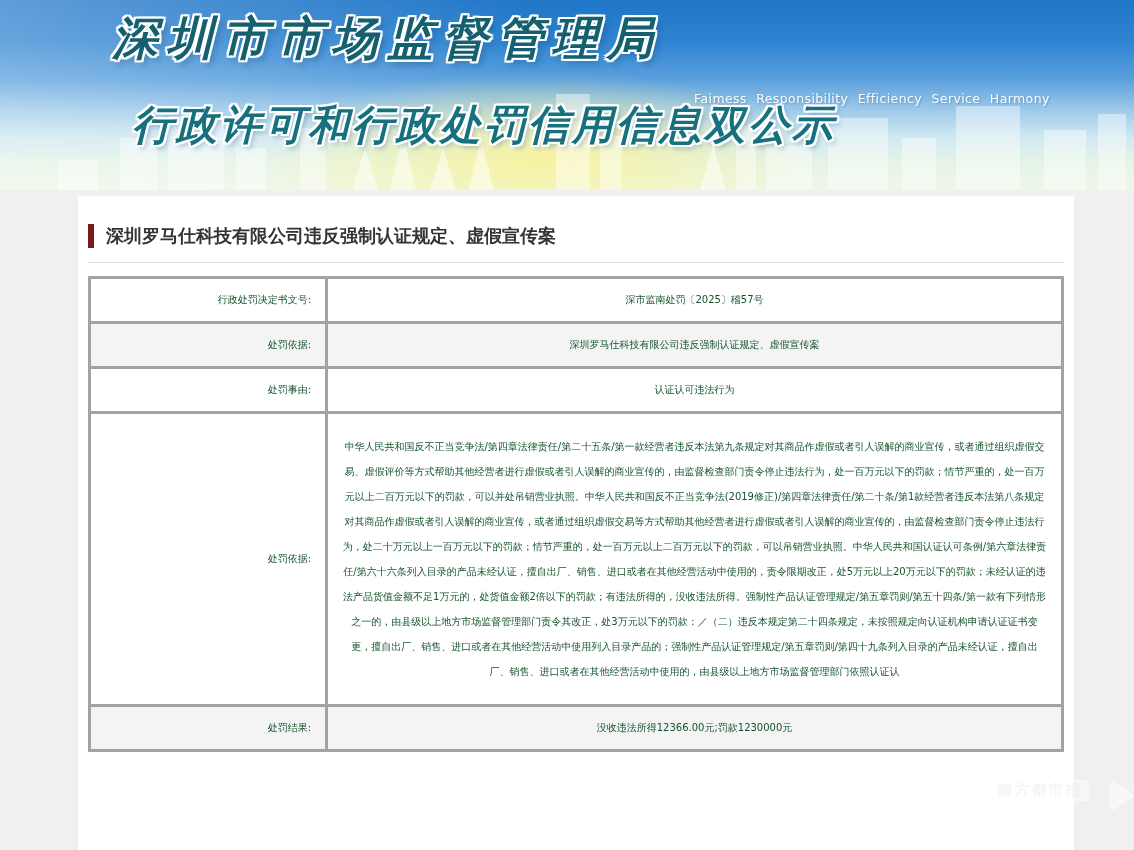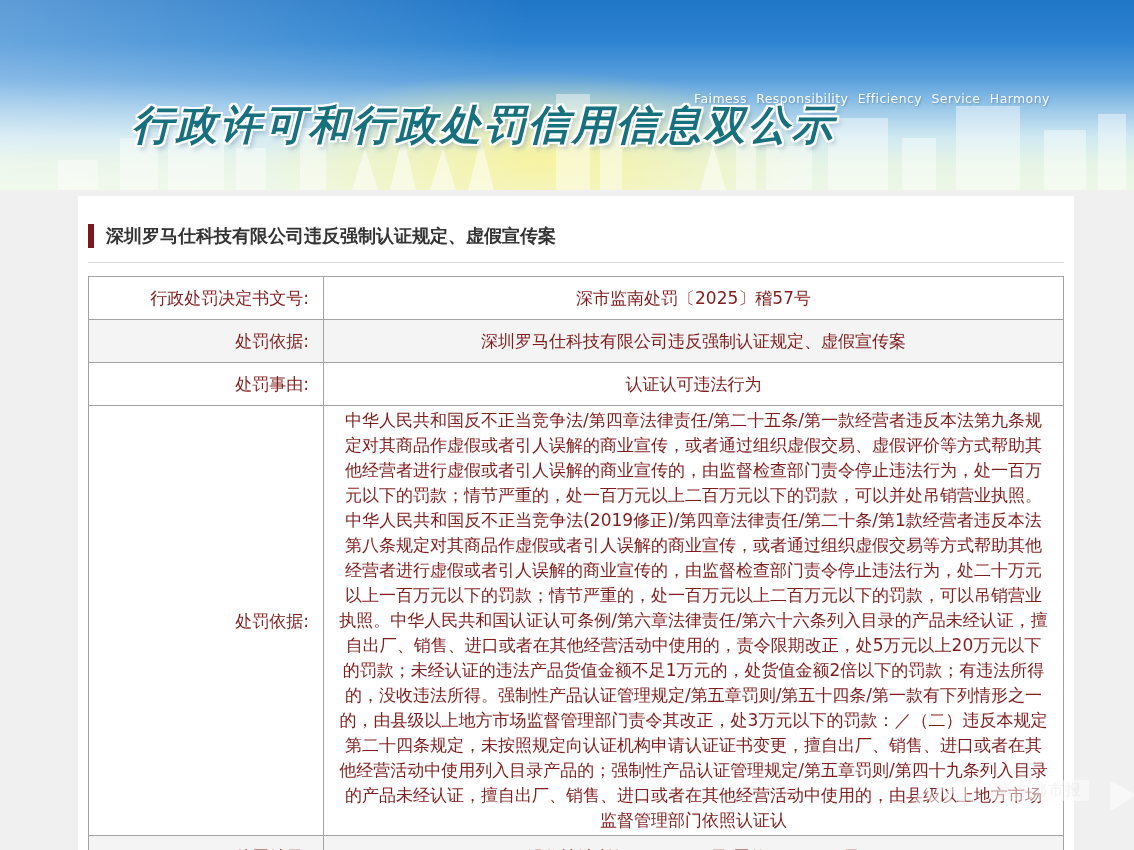--- a/index.html
+++ b/index.html
@@ -47,25 +47,25 @@
   .slogan-en{margin-top:5px;font-size:12.5px;font-weight:normal;letter-spacing:.4px;word-spacing:5px;
     color:rgba(255,255,255,.96);text-shadow:1px 1px 2px rgba(20,70,120,.35);}
   
   .card{position:absolute;left:78px;top:196px;width:996px;height:660px;background:#fff;}
   .case-title-row{display:flex;align-items:center;padding:28px 10px 14px 10px;}
   .case-bar{width:6px;height:24px;background:#7a181c;margin-right:12px;flex:none;}
   .case-title{font-size:18px;font-weight:bold;color:#333;}
   .divider{border-bottom:1px solid #d9d9d9;margin:0 10px;}
   table.penalty{border-collapse:collapse;margin:13px 10px 0 10px;width:976px;
     border:1px solid #e0e0e0;table-layout:fixed;}
-  table.penalty td{border:1px solid #a3a3a3;font-size:17px;color:#7f1d1d;vertical-align:middle;}
+  table.penalty td{border:3px solid #a3a3a3;font-size:10px;color:#14532d;vertical-align:middle;}
   td.lbl{width:206px;text-align:right;padding:11px 14px;line-height:20px;white-space:nowrap;}
   td.val{padding:11px 14px;line-height:20px;text-align:center;}
   tr.shaded{background:#f4f4f4;}
-  tr.basis td.val{line-height:25px;padding:2px 14px;}
+  tr.basis td.val{line-height:25px;padding:20px 14px;}
   
   .watermark{position:absolute;left:882px;top:775px;display:flex;align-items:center;
     gap:12px;opacity:.55;color:#fff;pointer-events:none;}
   .wm-nd{font-size:37px;font-weight:bold;font-style:italic;letter-spacing:-2px;line-height:1;margin-left:32px;}
   .wm-paper{display:flex;flex-direction:column;align-items:center;gap:3px;}
   .wm-paper-box{background:rgba(255,255,255,.85);color:#ededed;font-size:15px;font-weight:bold;
     letter-spacing:2px;padding:3px 6px;line-height:1;white-space:nowrap;}
   .wm-dots{display:flex;gap:5px;}
   .wm-dots span{width:7px;height:7px;background:rgba(255,255,255,.8);display:block;}
   .wm-play{flex:none;display:block;}
@@ -92,20 +92,21 @@
     <div class="tree" style="left:700px;border-bottom-width:46px;"></div>
     <div class="bld" style="left:736px;width:20px;height:64px;"></div>
     <div class="bld" style="left:766px;width:46px;height:44px;"></div>
     <div class="bld" style="left:828px;width:60px;height:72px;"></div>
     <div class="bld" style="left:902px;width:34px;height:52px;"></div>
     <div class="bld" style="left:956px;width:64px;height:84px;"></div>
     <div class="bld" style="left:1044px;width:42px;height:60px;"></div>
     <div class="bld" style="left:1098px;width:28px;height:76px;"></div>
   </div>
 
+  <div class="agency-title">深圳市市场监督管理局</div>
   <div class="agency-subtitle">行政许可和行政处罚信用信息双公示</div>
 
   <div class="slogan">
     <div class="slogan-en">Faimess Responsibility Efficiency Service Harmony</div>
   </div>
 </div>
 
 <div class="card">
 
   <div class="case-title-row">

